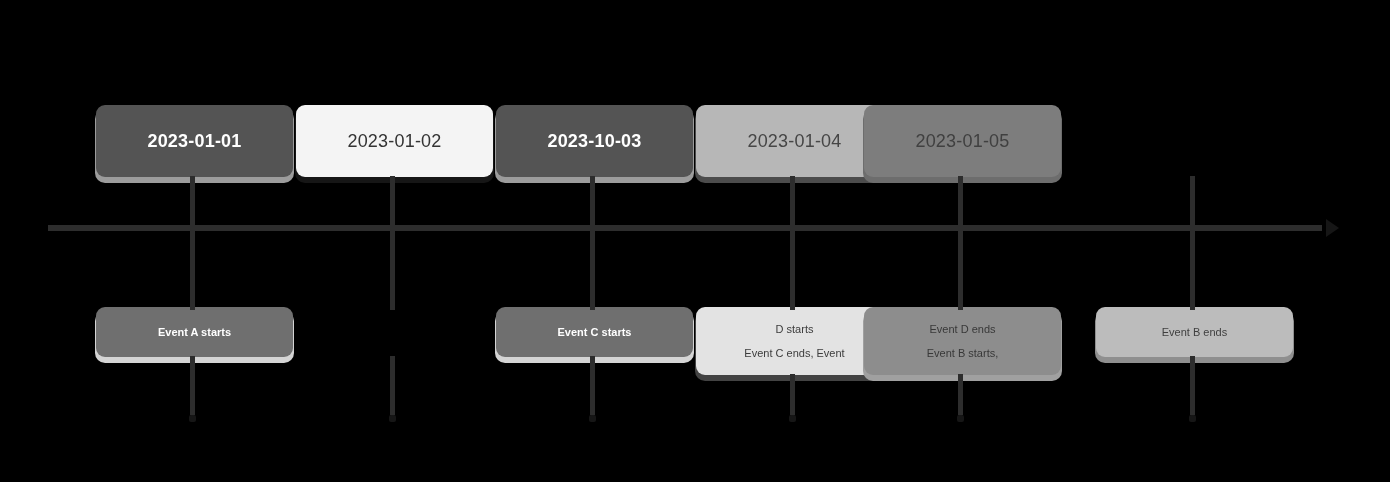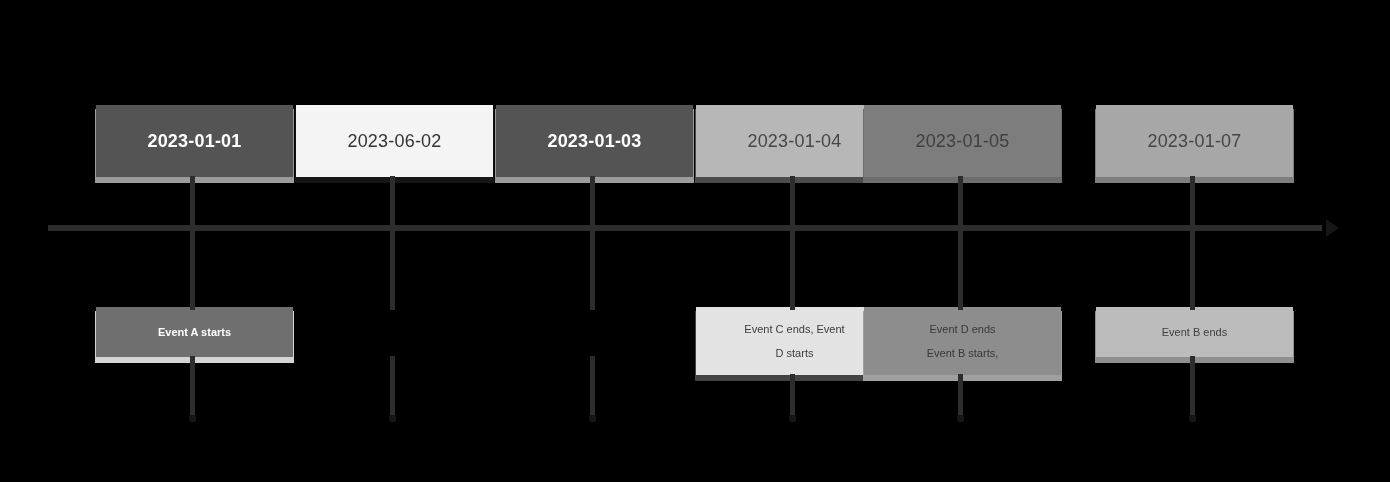--- a/index.html
+++ b/index.html
@@ -26,21 +26,21 @@
   .vline.lower { top:356px; height:59px; }
   .vline.lower.tall { top:374px; height:41px; }
   .vline.lower::after {
     content:""; position:absolute; left:-1px; bottom:-7px; width:7px; height:7px;
     border-radius:2px; background:var(--cap,#161616);
   }
   
   .box {
     position:absolute; left:0; width:197px; box-sizing:border-box;
     display:flex; flex-direction:column; align-items:center; justify-content:center;
-    text-align:center; border-radius:0; z-index:1;
+    text-align:center; border-radius:9px; z-index:1;
     background:var(--bg,#777); color:var(--fg,#fff);
     box-shadow:0 5px 0 1px var(--edge,#999);
     font-weight:var(--fw,400);
   }
   .box.date { top:105px; height:72px; font-size:18px; letter-spacing:.2px; }
   .box.event { top:307px; min-height:50px; padding:10px 8px; font-size:11px; line-height:24px; }
   .box.event span { display:block; width:100%; }
   .box.event span:empty { display:none; }
 </style>
 </head>
@@ -60,61 +60,62 @@
     <div class="box event" style="--bg: #6f6f6f; --fg: #ffffff; --edge: #d4d4d4; --fw: 700;">
       <span>Event A starts</span>
 
     </div>
   </div>
 
   <div class="col col-1">
     <div class="vline upper"></div>
     <div class="vline lower"></div>
     <div class="box date" style="--bg: #f4f4f4; --fg: #333333; --edge: #161616; --fw: 400;">
-      <span>2023-06-02</span>
+      <span>2023-01-02</span>
     </div>
   </div>
 
   <div class="col col-2">
     <div class="vline upper"></div>
     <div class="vline lower"></div>
     <div class="box date" style="--bg: #545454; --fg: #ffffff; --edge: #9c9c9c; --fw: 700;">
-      <span>2023-01-03</span>
+      <span>2023-10-03</span>
+    </div>
+    <div class="box event" style="--bg: #6f6f6f; --fg: #ffffff; --edge: #d4d4d4; --fw: 700;">
+      <span>Event C starts</span>
+
     </div>
   </div>
 
   <div class="col col-3">
     <div class="vline upper"></div>
     <div class="vline lower tall"></div>
     <div class="box date" style="--bg: #b7b7b7; --fg: #464646; --edge: #4c4c4c; --fw: 400;">
       <span>2023-01-04</span>
     </div>
     <div class="box event" style="--bg: #e3e3e3; --fg: #3c3c3c; --edge: #434343; --fw: 400;">
+      <span>D starts</span>
       <span>Event C ends, Event</span>
-      <span>D starts</span>
     </div>
   </div>
 
   <div class="col col-4">
     <div class="vline upper"></div>
     <div class="vline lower tall"></div>
     <div class="box date" style="--bg: #7d7d7d; --fg: #404040; --edge: #6d6d6d; --fw: 400;">
       <span>2023-01-05</span>
     </div>
     <div class="box event" style="--bg: #8d8d8d; --fg: #383838; --edge: #a0a0a0; --fw: 400;">
       <span>Event D ends</span>
       <span>Event B starts,</span>
     </div>
   </div>
 
   <div class="col col-5">
     <div class="vline upper"></div>
     <div class="vline lower"></div>
-    <div class="box date" style="--bg: #a7a7a7; --fg: #454545; --edge: #7e7e7e; --fw: 400;">
-      <span>2023-01-07</span>
-    </div>
     <div class="box event" style="--bg: #bcbcbc; --fg: #3f3f3f; --edge: #8f8f8f; --fw: 400;">
       <span>Event B ends</span>
 
     </div>
   </div>
 
 </div>
 
 </body></html>

